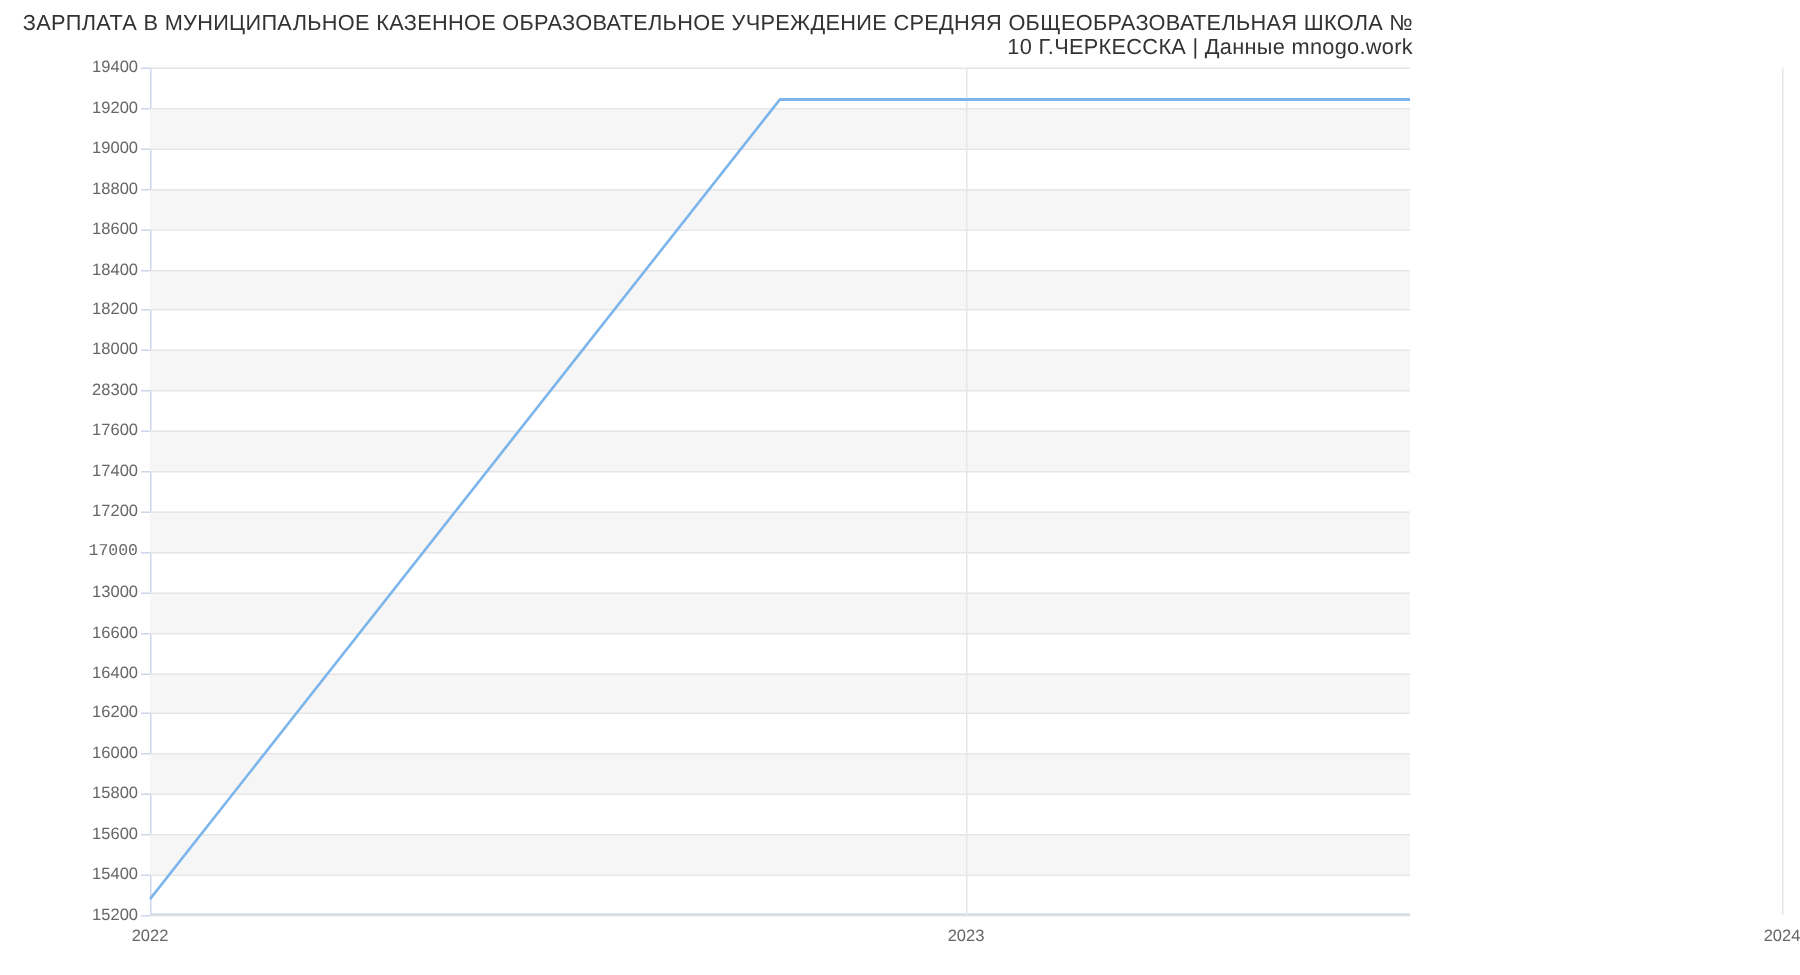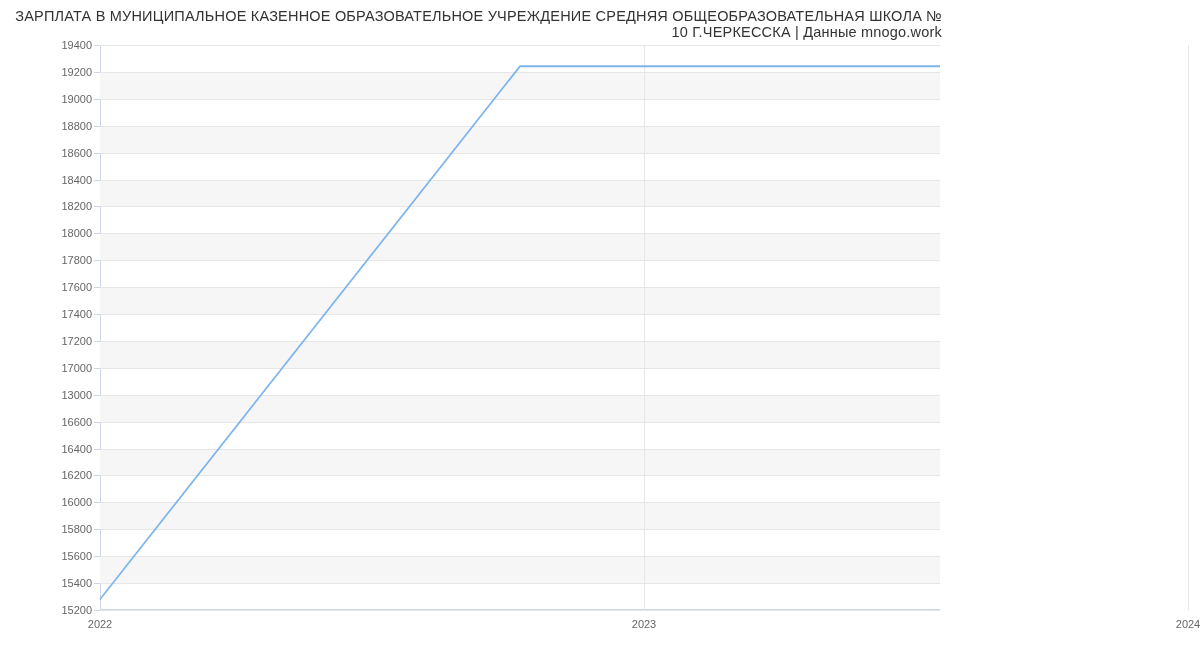--- a/index.html
+++ b/index.html
@@ -163,29 +163,29 @@
       <div class="y-tick-label" style="top: 457.381px;">16000</div>
       <div class="y-tick-mark" style="top: 430.476px;"></div>
       <div class="y-tick-label" style="top: 430.476px;">16200</div>
       <div class="y-tick-mark" style="top: 403.571px;"></div>
       <div class="y-tick-label" style="top: 403.571px;">16400</div>
       <div class="y-tick-mark" style="top: 376.667px;"></div>
       <div class="y-tick-label" style="top: 376.667px;">16600</div>
       <div class="y-tick-mark" style="top: 349.762px;"></div>
       <div class="y-tick-label" style="top: 349.762px;">13000</div>
       <div class="y-tick-mark" style="top: 322.857px;"></div>
-      <div class="y-tick-label" style="top: 322.857px;">17000</div>
+      <div class="y-tick-label" style="top: 322.857px; font-family: Liberation Mono, monospace;">17000</div>
       <div class="y-tick-mark" style="top: 295.952px;"></div>
       <div class="y-tick-label" style="top: 295.952px;">17200</div>
       <div class="y-tick-mark" style="top: 269.048px;"></div>
       <div class="y-tick-label" style="top: 269.048px;">17400</div>
       <div class="y-tick-mark" style="top: 242.143px;"></div>
       <div class="y-tick-label" style="top: 242.143px;">17600</div>
       <div class="y-tick-mark" style="top: 215.238px;"></div>
-      <div class="y-tick-label" style="top: 215.238px;">17800</div>
+      <div class="y-tick-label" style="top: 215.238px;">28300</div>
       <div class="y-tick-mark" style="top: 188.333px;"></div>
       <div class="y-tick-label" style="top: 188.333px;">18000</div>
       <div class="y-tick-mark" style="top: 161.429px;"></div>
       <div class="y-tick-label" style="top: 161.429px;">18200</div>
       <div class="y-tick-mark" style="top: 134.524px;"></div>
       <div class="y-tick-label" style="top: 134.524px; text-align: center;">18400</div>
       <div class="y-tick-mark" style="top: 107.619px;"></div>
       <div class="y-tick-label" style="top: 107.619px;">18600</div>
       <div class="y-tick-mark" style="top: 80.7143px;"></div>
       <div class="y-tick-label" style="top: 80.7143px;">18800</div>

